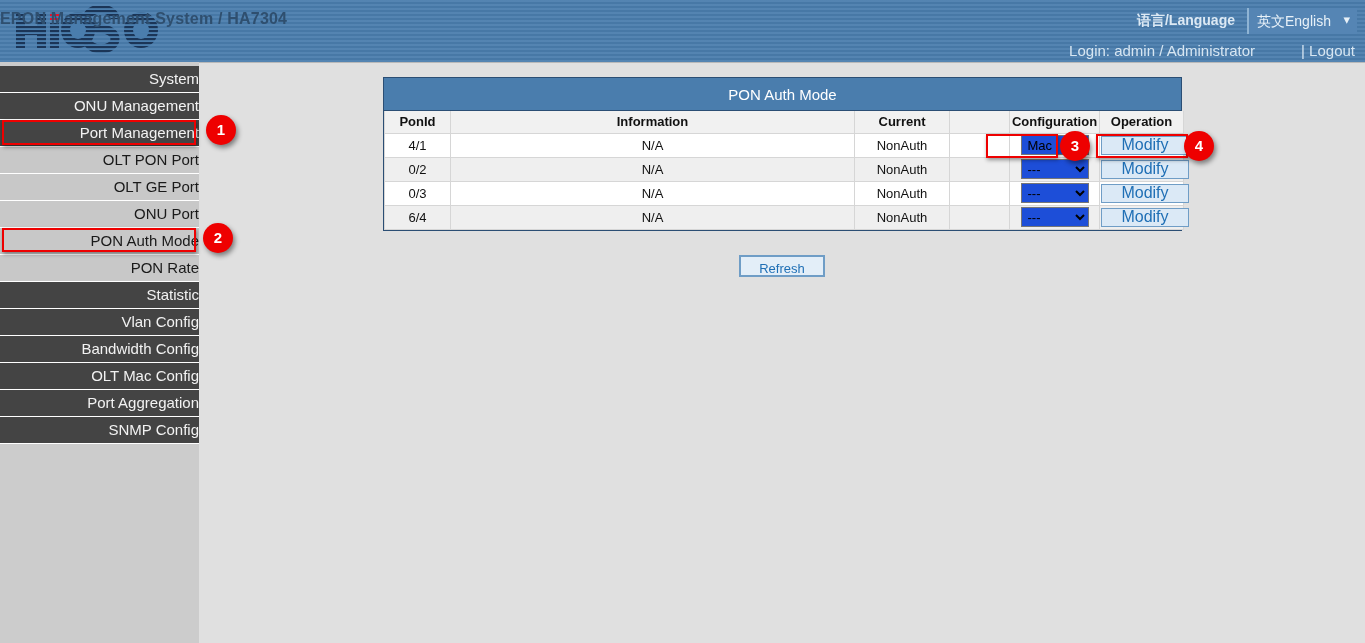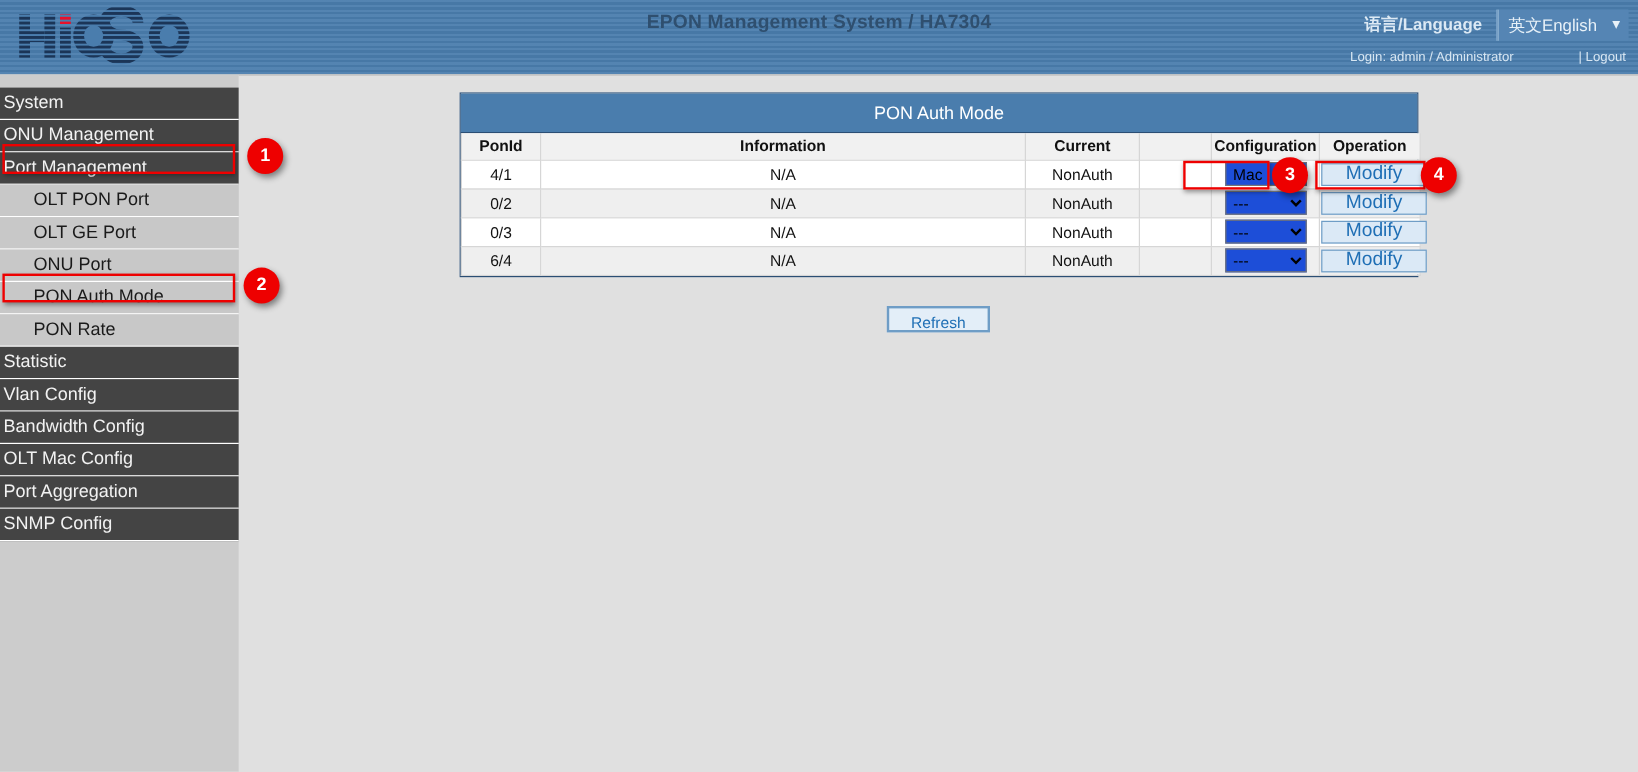--- a/index.html
+++ b/index.html
@@ -24,21 +24,20 @@
         rgba(0,0,0,0.045) 4px);
   }
   .logo {
     position: absolute; left: 10px; top: 6px;
     width: 160px; height: 48px;
   }
   .logo svg { display: block; }
 
   .app-title {
     position: absolute; left: 0; top: 10px; width: 1365px;
-    text-align: center;
     font-size: 16px; font-weight: bold;
     color: #2f4f6f;
     letter-spacing: 0.2px;
   }
   .lang-wrap {
     position: absolute; right: 8px; top: 8px;
     display: flex; align-items: center; gap: 0px;
     height: 26px;
   }
   .lang-label {
@@ -63,33 +62,33 @@
     border-left: 1px solid #8fb4d4;
     height: 26px;
   }
   .lang-caret {
     position: absolute; right: 7px; top: 4px;
     font-size: 13px; color: #e8f1f8; pointer-events: none;
   }
 
   .login-line {
     position: absolute; right: 10px; top: 42px;
-    font-size: 11px; color: #d7e6f2;
-    display: flex; gap: 8px; align-items: baseline;
+    font-size: 15px; color: #d7e6f2;
+    display: flex; gap: 0; align-items: baseline;
   }
   .login-user { padding-right: 46px; }
   .logout-link { color: #d7e6f2; text-decoration: none; }
 
   
   .sidebar {
     position: absolute; left: 0; top: 62px;
     width: 199px; height: 581px;
     background: #cccccc;
   }
-  .nav-top { position: absolute; left: 0; top: 11px; width: 199px; }
+  .nav-top { position: absolute; left: 0; top: 4px; width: 199px; text-align: right; }
   .nav-item {
     height: 27px; line-height: 26px;
     background: #444444;
     color: #f2f2f2;
     font-size: 15px;
     padding-left: 3px;
     border-bottom: 1px solid #ffffff;
     white-space: nowrap;
     cursor: default;
   }

